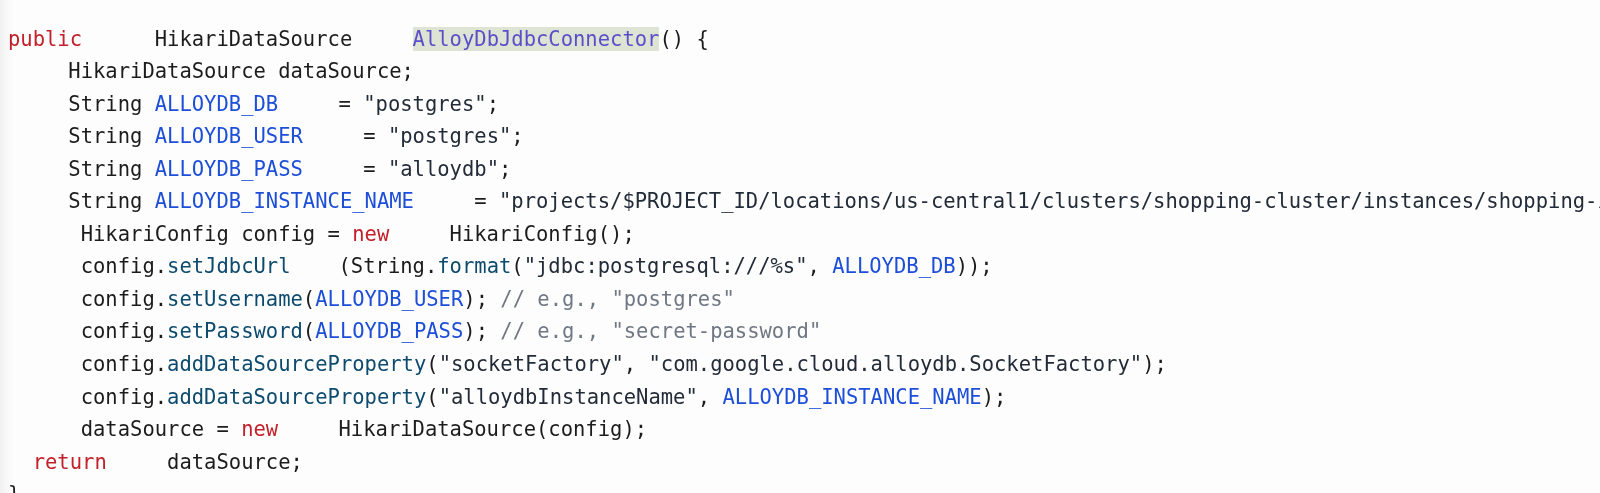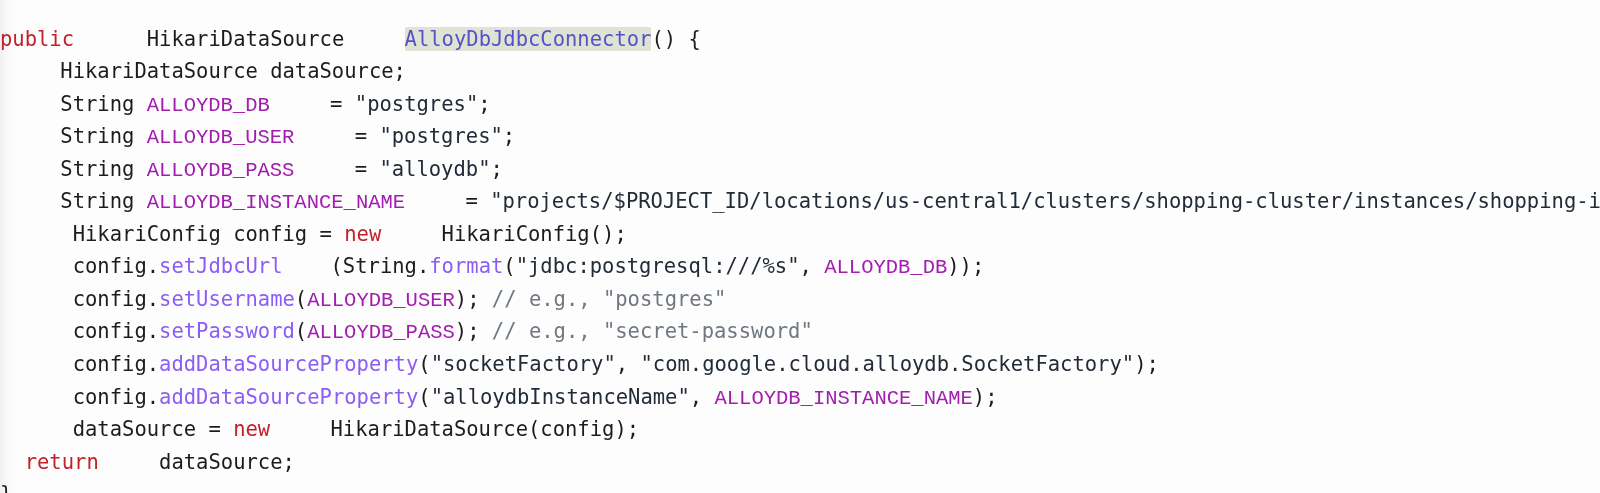--- a/index.html
+++ b/index.html
@@ -28,27 +28,28 @@
     padding: 2px 0 0 0;
     font-size: 20.5px;
     line-height: 32.55px;
     letter-spacing: 0px;
     white-space: pre;
     color: #1c1c1c;
   }
   .code-line {
     white-space: pre;
     height: 32.55px;
+    padding-left: 8px;
   }
   
   .tok-kw       { color: #c2202a; }
   .tok-type     { color: #1c1c1c; }
   .tok-plain    { color: #1c1c1c; margin-left: 48px; }
-  .tok-const    { color: #a21caf; font-family: Liberation Mono, monospace; }
-  .tok-method   { color: #8b5cf6; text-align: right; }
+  .tok-const    { color: #1d4ed8; }
+  .tok-method   { color: #0c4a6e; text-align: right; }
   .tok-string   { color: #222b38; }
   .tok-comment  { color: #6f7782; }
   .tok-punct    { color: #1c1c1c; }
   .tok-highlight {
     color: #5b4fc9;
     background: #dde4d4;
     border-radius: 1px;
   }
 </style>
 </head>

